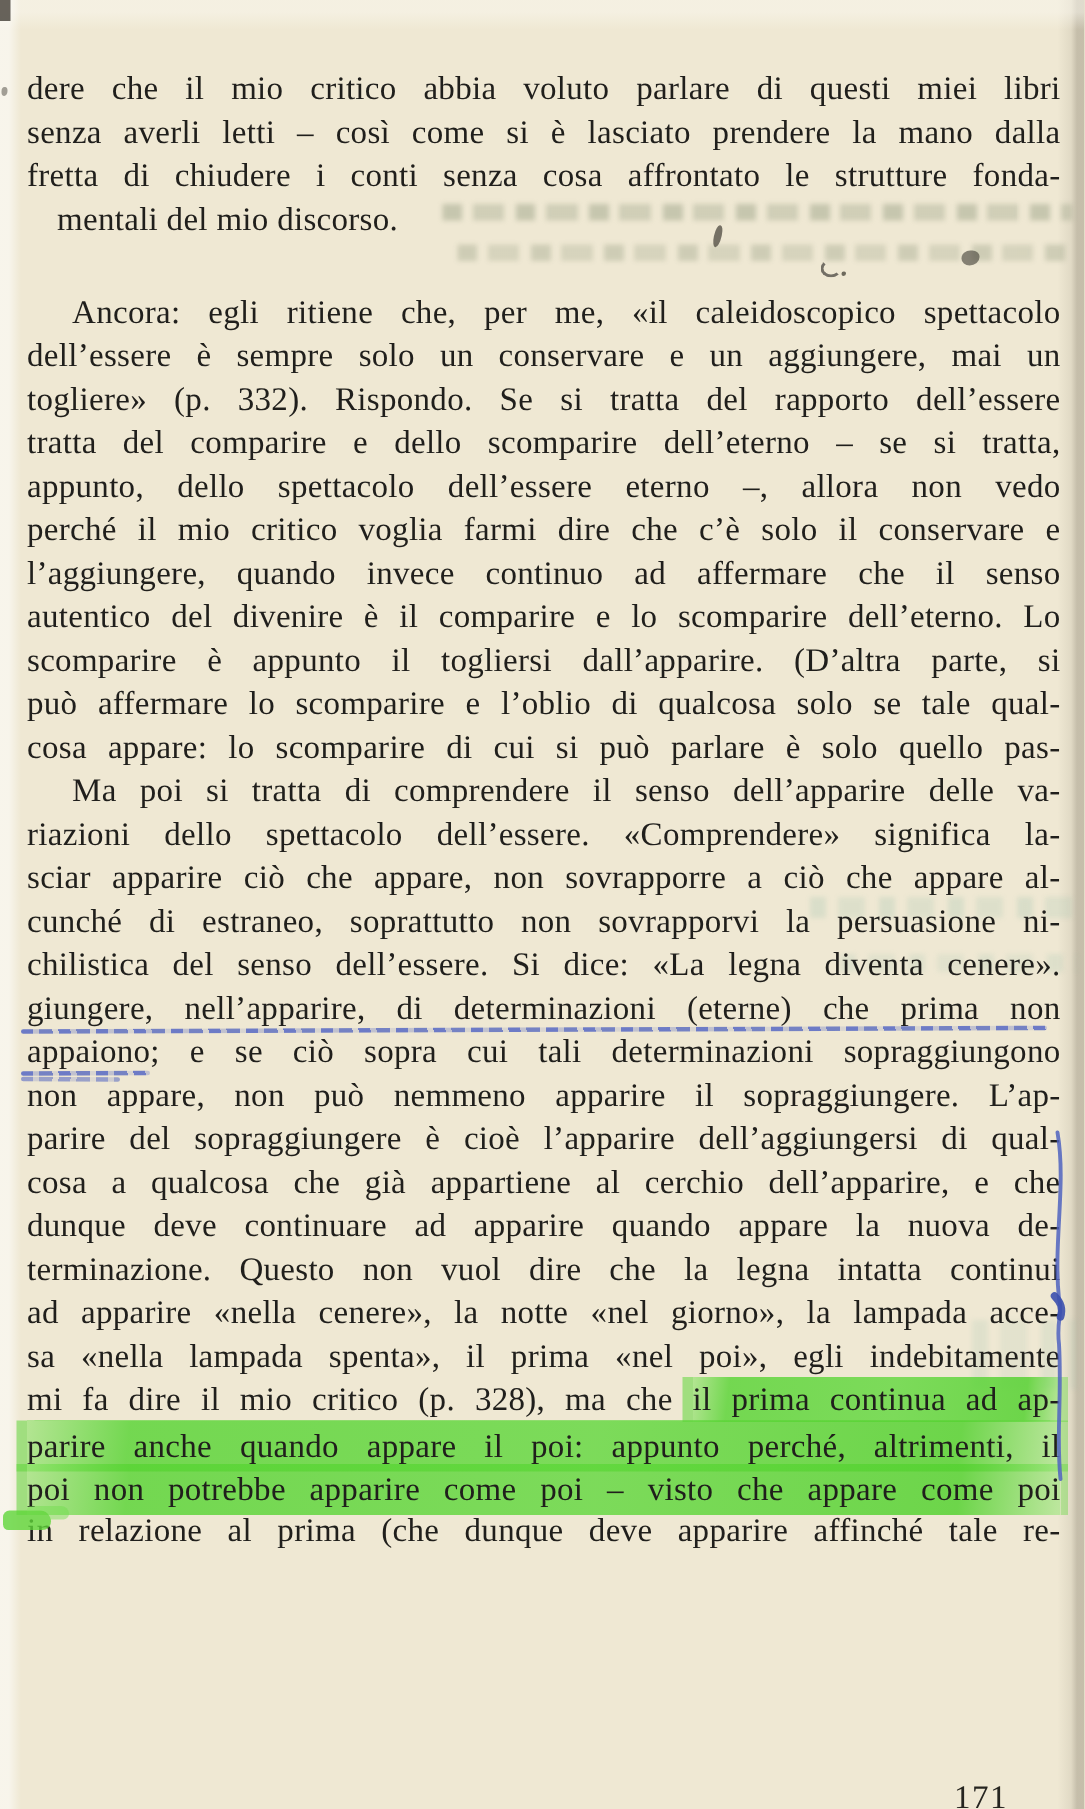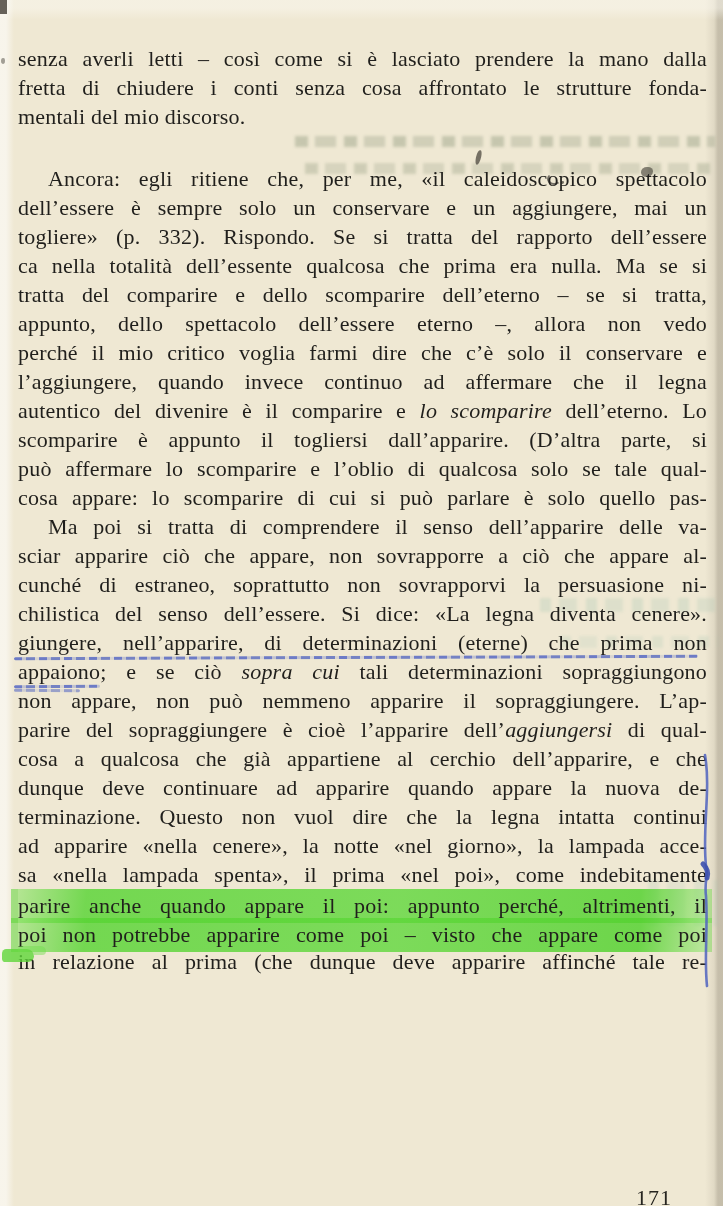--- a/index.html
+++ b/index.html
@@ -16,24 +16,24 @@
       linear-gradient(270deg, rgba(120,112,95,.35) 0 5px, rgba(120,112,95,.12) 9px, rgba(120,112,95,0) 18px),
       radial-gradient(120% 100% at 50% 45%, rgba(0,0,0,0) 70%, rgba(110,100,80,.12) 100%);
   }
   #text-block{
     position:absolute;left:18px;top:44px;width:689px;
     font-size:22px;line-height:29px;color:#201f1c;
     letter-spacing:.2px;
   }
   .line{position:relative;height:29px;white-space:nowrap;
     text-align:justify;text-align-last:justify;}
-  .line.last{text-align-last:left;}
+  .line.last{text-align-last:left;margin-left:20px;}
   .line.indent{text-indent:30px;}
   .para-gap{position:relative;height:33px;}
-  .it{font-style:italic;}
+  .it{}
   
   .hl{
     background:linear-gradient(97deg,
       rgba(120,226,82,.50), rgba(88,212,52,.82) 10%,
       rgba(92,215,56,.78) 55%, rgba(86,210,50,.85) 90%, rgba(130,229,96,.45));
     box-shadow:-7px 0 0 rgba(95,214,58,.55), 5px 0 0 rgba(95,214,58,.4);
     padding:2px 0 3px;
   }
   .hl-full{display:inline-block;width:100%;}
   
@@ -73,49 +73,51 @@
 <div class="ghost cyanish" style="left:648px;top:880px;width:70px;height:46px;opacity:.5;"></div>
 
 <div class="speck" style="left:476px;top:150px;width:5px;height:15px;transform:rotate(12deg);opacity:.75;"></div>
 <div class="speck" style="left:547px;top:173px;width:10px;height:8px;background:transparent;border:2px solid #55514a;border-right-color:transparent;border-top-color:transparent;border-radius:50%;opacity:.8;"></div>
 <div class="speck" style="left:561px;top:181px;width:3px;height:3px;opacity:.8;"></div>
 <div class="speck" style="left:641px;top:167px;width:12px;height:10px;opacity:.65;"></div>
 <div class="speck" style="left:0px;top:0px;width:7px;height:14px;border-radius:0;opacity:.85;"></div>
 <div class="speck" style="left:1px;top:58px;width:4px;height:6px;opacity:.5;"></div>
 
 <div id="text-block">
+    <div class="line"><span>dere che il mio critico abbia voluto parlare di questi miei libri</span></div>
     <div class="line"><span>senza averli letti – così come si è lasciato prendere la mano dalla</span></div>
     <div class="line"><span>fretta di chiudere i conti senza cosa affrontato le strutture fonda-</span></div>
     <div class="line last"><span>mentali del mio discorso.</span></div>
     <div class="para-gap"></div>
     <div class="line indent"><span>Ancora: egli ritiene che, per me, «il caleidoscopico spettacolo</span></div>
     <div class="line"><span>dell’essere è sempre solo un conservare e un aggiungere, mai un</span></div>
     <div class="line"><span>togliere» (p. 332). Rispondo. Se si tratta del rapporto dell’essere</span></div>
-    <div class="line"><span>ca nella totalità dell’essente qualcosa che prima era nulla. Ma se si</span></div>
     <div class="line"><span>tratta del comparire e dello scomparire dell’eterno – se si tratta,</span></div>
     <div class="line"><span>appunto, dello spettacolo dell’essere eterno –, allora non vedo</span></div>
     <div class="line"><span>perché il mio critico voglia farmi dire che c’è solo il conservare e</span></div>
-    <div class="line"><span>l’aggiungere, quando invece continuo ad affermare che il legna</span></div>
+    <div class="line"><span>l’aggiungere, quando invece continuo ad affermare che il senso</span></div>
     <div class="line"><span>autentico del divenire è il comparire e </span><span class="it">lo scomparire</span><span> dell’eterno. Lo</span></div>
     <div class="line"><span>scomparire è appunto il togliersi dall’apparire. (D’altra parte, si</span></div>
     <div class="line"><span>può affermare lo scomparire e l’oblio di qualcosa solo se tale qual-</span></div>
     <div class="line"><span>cosa appare: lo scomparire di cui si può parlare è solo quello pas-</span></div>
     <div class="line indent"><span>Ma poi si tratta di comprendere il senso dell’apparire delle va-</span></div>
+    <div class="line"><span>riazioni dello spettacolo dell’essere. «Comprendere» significa la-</span></div>
     <div class="line"><span>sciar apparire ciò che appare, non sovrapporre a ciò che appare al-</span></div>
     <div class="line"><span>cunché di estraneo, soprattutto non sovrapporvi la persuasione ni-</span></div>
     <div class="line"><span>chilistica del senso dell’essere. Si dice: «La legna diventa cenere».</span></div>
     <div class="line"><span>giungere, nell’apparire, di determinazioni (eterne) che prima non</span><div class="pen-underline" style="left: -4px; width: 684px;"></div></div>
     <div class="line"><span>appaiono; e se ciò </span><span class="it">sopra cui</span><span> tali determinazioni sopraggiungono</span><div class="pen-underline" style="left: -4px; width: 86px;"></div><div class="pen-underline row2" style="left: -4px; width: 66px;"></div></div>
     <div class="line"><span>non appare, non può nemmeno apparire il sopraggiungere. L’ap-</span></div>
     <div class="line"><span>parire del sopraggiungere è cioè l’apparire dell’</span><span class="it">aggiungersi</span><span> di qual-</span></div>
     <div class="line"><span>cosa a qualcosa che già appartiene al cerchio dell’apparire, e che</span></div>
     <div class="line"><span>dunque deve continuare ad apparire quando appare la nuova de-</span></div>
     <div class="line"><span>terminazione. Questo non vuol dire che la legna intatta continui</span></div>
     <div class="line"><span>ad apparire «nella cenere», la notte «nel giorno», la lampada acce-</span></div>
-    <div class="line"><span>sa «nella lampada spenta», il prima «nel poi», come indebitamente</span></div>
+    <div class="line"><span>sa «nella lampada spenta», il prima «nel poi», egli indebitamente</span></div>
+    <div class="line"><span>mi fa dire il mio critico (p. 328), ma che </span><span class="hl">il prima continua ad ap-</span></div>
     <div class="line"><span class="hl hl-full"><span>parire anche quando appare il poi: appunto perché, altrimenti, il</span></span></div>
     <div class="line"><span class="hl hl-full"><span>poi non potrebbe apparire come poi – visto che appare come poi</span></span></div>
     <div class="line"><span>in relazione al prima (che dunque deve apparire affinché tale re-</span><div class="green-tail"></div></div>
   </div>
 
 <svg id="margin-line-svg" width="723" height="1206" viewBox="0 0 723 1206">
   <path d="M705 755 C 711 790, 702 828, 706 866 C 709 874, 704 880, 706 896 C 708 930, 704 958, 707 986" fill="none" stroke="#4f63c0" stroke-width="2.6" stroke-linecap="round" opacity="0.85"></path>
   <path d="M703 864 C 707 868, 709 872, 707 878" fill="none" stroke="#3c50ae" stroke-width="5" stroke-linecap="round" opacity="0.9"></path>
 </svg>
 

